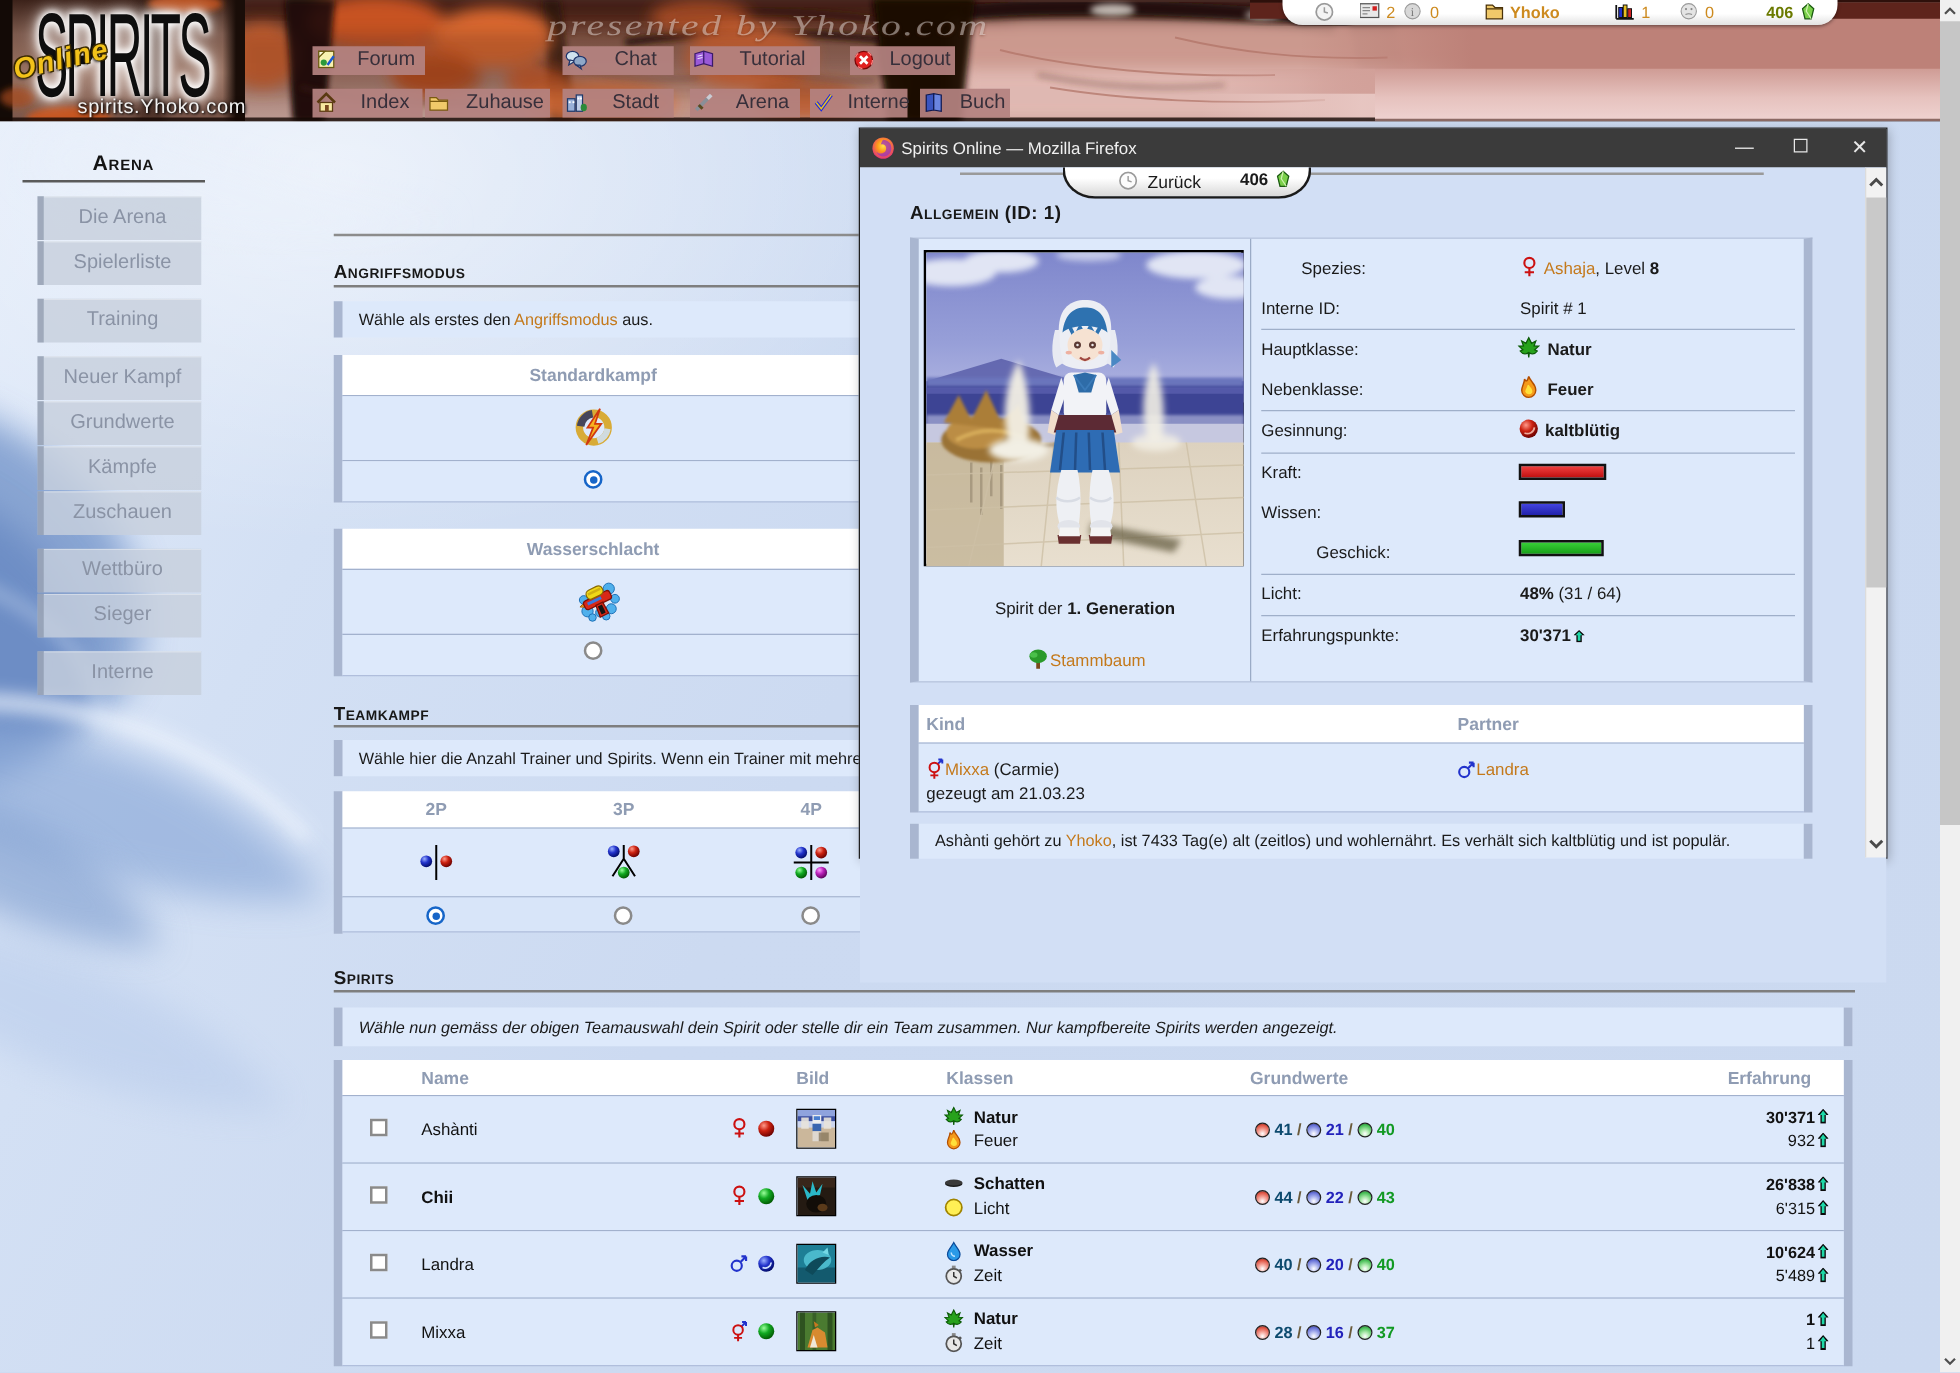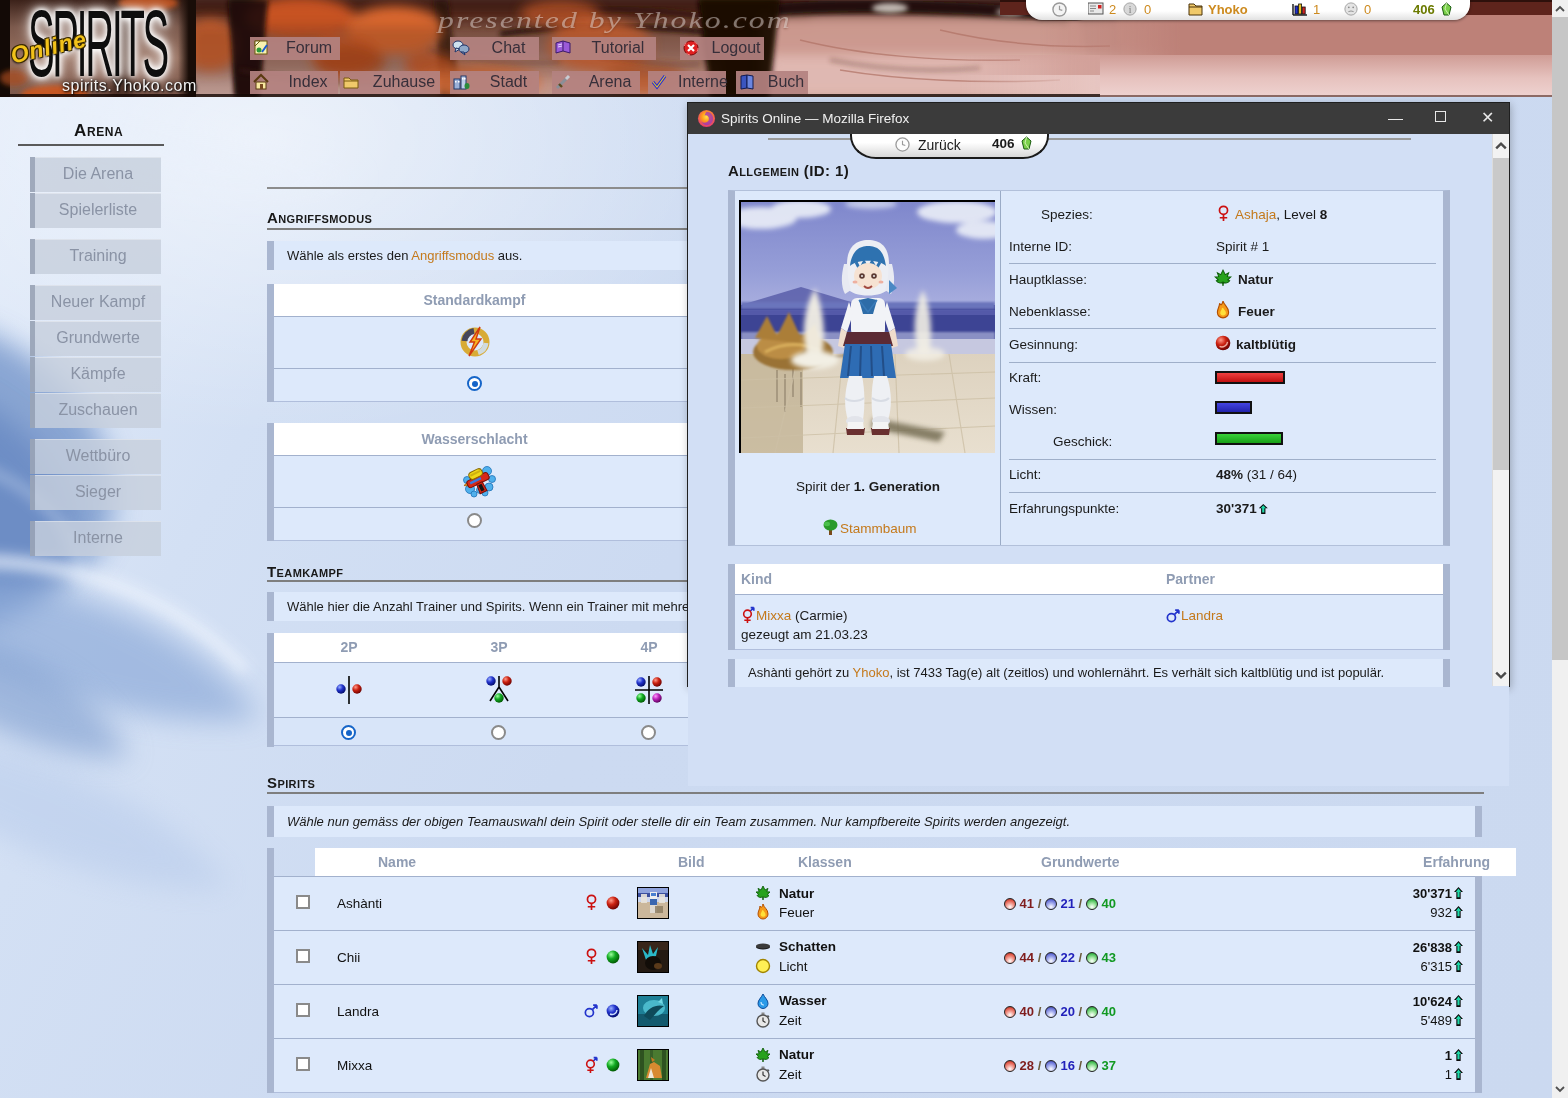--- a/index.html
+++ b/index.html
@@ -56,21 +56,21 @@
 #win { left:687px; top:102px; width:823px; height:585px; z-index:30; border:1px solid #1f1f1f; background:#d2dff5; box-shadow:1px 2px 8px rgba(0,0,0,.25); }
 #titlebar { position:absolute; left:0; top:0; width:100%; height:31px; background:#3b3b3b; color:#f0f0f0; font-size:13.5px; }
 #wbody { position:absolute; left:0; top:31px; width:821px; height:652px; background:#d2dff5; overflow:hidden; }
 #sbpop { position:absolute; right:0; top:0; width:17px; height:552px; background:#f2f2f2; border-left:1px solid #dcdcdc; }
 #sbpop .thumb { position:absolute; left:0; top:24px; width:17px; height:312px; background:#c9c9c9; }
 .gwt { position:absolute; font-size:13px; font-weight:bold; }
 .orb { display:inline-block; width:12px; height:12px; border-radius:50%; vertical-align:-2px; border:1px solid #222; }
 .or { background:radial-gradient(circle at 50% 80%, #ffffff 0%, #f4a89e 35%, #e05848 70%, #8a2014 100%); }
 .ob { background:radial-gradient(circle at 50% 80%, #ffffff 0%, #b2baf0 35%, #6a74d8 70%, #232c86 100%); }
 .og { background:radial-gradient(circle at 50% 80%, #ffffff 0%, #aae8aa 35%, #4cc05a 70%, #147a20 100%); }
-.cr { color:#7f1d1d;text-align:right; } .cb { color:#2222bb; } .cg { color:#119922; } .cd { color:#6a5a3a; }
+.cr { color:#0c4a6e;text-align:right; } .cb { color:#2222bb; } .cg { color:#119922; } .cd { color:#6a5a3a; }
 .rowname { position:absolute; font-size:13.5px; color:#111; }
 .erf { position:absolute; right:12px; font-size:13px; color:#111; }
 .up { display:inline-block; width:9px; height:12px; margin-left:2px; background:#0a0a0a; clip-path:polygon(50% 0,100% 42%,74% 42%,74% 100%,26% 100%,26% 42%,0 42%); position:relative; vertical-align:-1px; }
 .up::after { content:""; position:absolute; left:0; top:0; width:100%; height:100%; background:#1ed8a8; clip-path:polygon(50% 12%,80% 42%,62% 42%,62% 86%,38% 86%,38% 42%,20% 42%); }
 .pl { position:absolute; font-size:13.5px; color:#1a1a1a; }
 .pb { font-weight:bold; }
 .statsep { position:absolute; height:1px; background:#9fafc9; }
 .bar { position:absolute; height:13px; border:2px solid #111; }
 </style>
 </head>
@@ -564,21 +564,21 @@
   <div class="sep" style="top:112px;background:#b0bedc;"></div>
  </div>
 
  <h2 class="sec" style="left:267px;top:677px;">Spirits</h2>
  <div class="hr1" style="left:267px;top:695px;width:1217px;"></div>
  <div class="ibox" style="left:267px;top:709px;width:1215px;height:31px;">
       <span class="t" style="top:8px;font-style:italic;">Wähle nun gemäss der obigen Teamauswahl dein Spirit oder stelle dir ein Team zusammen. Nur kampfbereite Spirits werden angezeigt.</span>
     </div>
 
  <div class="tbl" style="left:267px;top:751px;width:1215px;height:245px;">
-  <div class="thead" style="top:0;height:28px;line-height:28px;margin-left:41px;">
+  <div class="thead" style="top:0;height:28px;line-height:28px;">
    <span class="abs" style="left:63px;">Name</span>
    <span class="abs" style="left:363px;">Bild</span>
    <span class="abs" style="left:483px;">Klassen</span>
    <span class="abs" style="left:726px;">Grundwerte</span>
    <span class="abs" style="right:26px;">Erfahrung</span>
   </div>
   <div class="sep" style="top:28px;"></div>
   <div class="trow" style="top:29px;height:53px;"></div>
   <div class="sep" style="top:82px;"></div>
   <div class="trow" style="top:83px;height:53px;"></div>
@@ -627,21 +627,21 @@
           <path d="M 8 0 C 9 4 13 5 13 10 A 5 5 0 0 1 3 10 C 3 7 5 5 5 2 C 6 4 7 4 8 0 Z" fill="#f59a1a" stroke="#b34e00"></path>
           <path d="M 8 6 C 9 8 11 9 10.5 11.5 A 2.8 2.8 0 0 1 5.5 11 C 5.5 9 7 8 7 6.5 Z" fill="#ffe03a"></path>
         </svg>
       </div>
   <div class="rowname" style="left:505px;top:57px;">Feuer</div>
   <div class="gwt" style="left:730px;top:48px;"><span class="orb or"></span><span class="cr"> 41</span><span class="cd"> / </span><span class="orb ob"></span><span class="cb"> 21</span><span class="cd"> / </span><span class="orb og"></span><span class="cg"> 40</span></div>
   <div class="erf" style="top:38px;"><b>30'371</b><span class="up"></span></div>
   <div class="erf" style="top:57px;">932<span class="up"></span></div>
 
   <div class="cbox" style="left:22px;top:101px;"></div>
-  <div class="rowname" style="left:63px;top:102px;">Chii</div>
+  <div class="rowname" style="left:63px;top:102px;font-weight:bold;">Chii</div>
   <div class="abs" style="left:310px;top:100px;">
         <svg width="15" height="17" viewBox="0 0 14 16">
           <circle cx="7" cy="5" r="3.8" fill="none" stroke="#cc1111" stroke-width="1.6"></circle>
           <path d="M 7 9 L 7 15 M 3.5 12 L 10.5 12" stroke="#cc1111" stroke-width="1.6"></path>
         </svg>
       </div>
   <div class="abs" style="left:332px;top:102px;">
         <svg width="14" height="14" viewBox="0 0 14 14">
           <circle cx="7" cy="7" r="6.4" fill="url(#gg)"></circle>
         </svg>

